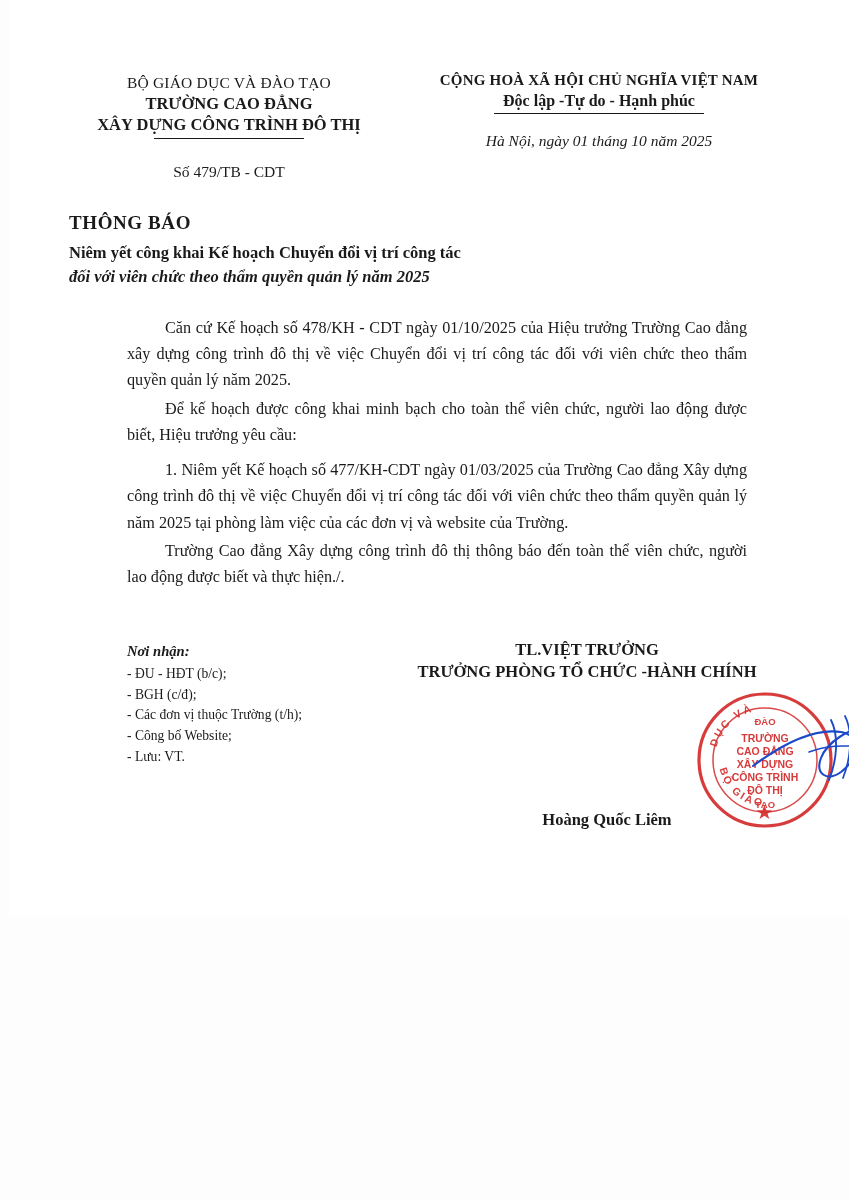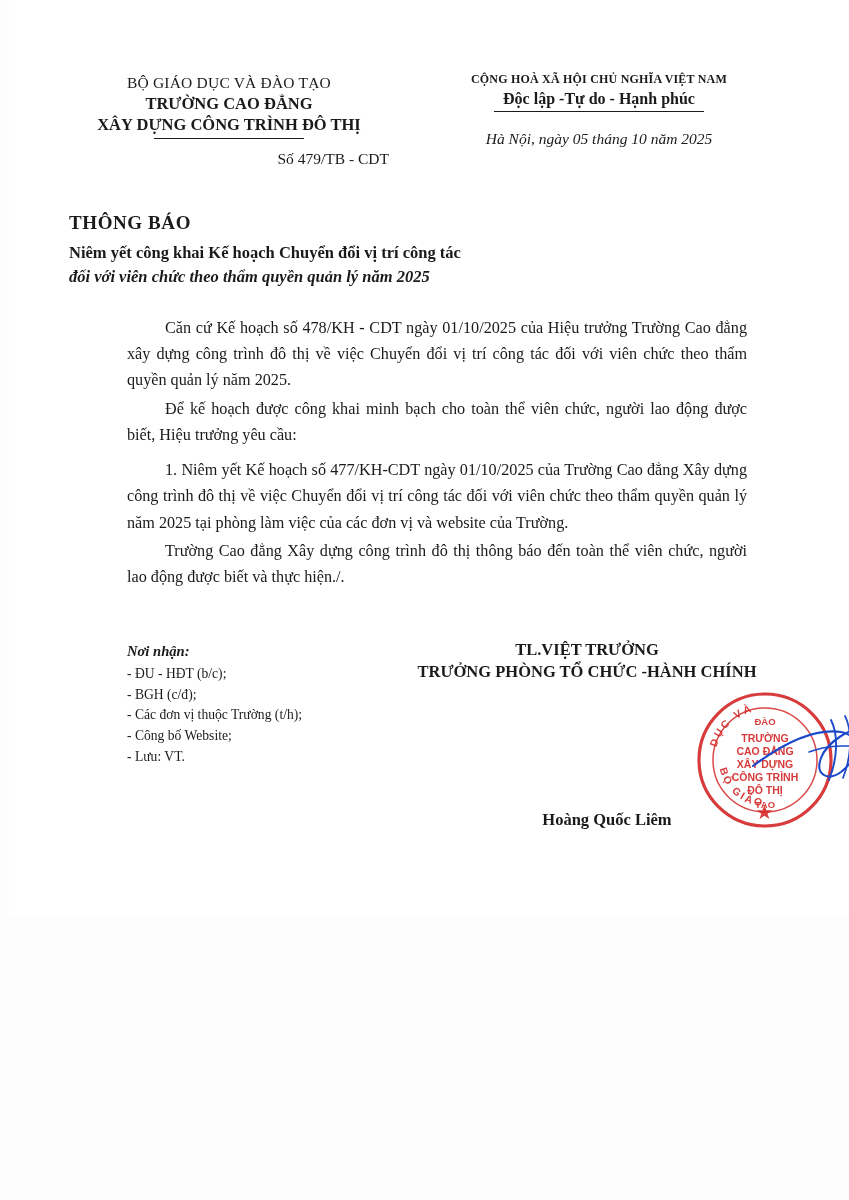--- a/index.html
+++ b/index.html
@@ -71,25 +71,24 @@
     position: absolute;
     left: 50%;
     transform: translateX(-50%);
     bottom: -4px;
     width: 150px;
     height: 1.3px;
     background: #1a1a1a;
   }
   .doc-number {
     font-size: 15.5px;
-    margin-top: 15px;
-    text-align: right;
+    margin-top: 28px;
   }
   .nation-line1 {
-    font-size: 12px;
+    font-size: 15px;
     font-weight: bold;
     letter-spacing: 0.2px;
   }
   .nation-line2 {
     font-size: 16px;
     font-weight: bold;
     margin-top: 3px;
     position: relative;
     display: inline-block;
   }
@@ -225,34 +224,34 @@
     <div class="header">
       <div class="header-left">
         <div class="org-line1">BỘ GIÁO DỤC VÀ ĐÀO TẠO</div>
         <div class="org-line2">TRƯỜNG CAO ĐẲNG</div>
         <div class="org-line3">XÂY DỰNG CÔNG TRÌNH ĐÔ THỊ</div>
         <div class="doc-number">Số 479/TB - CDT</div>
       </div>
       <div class="header-right">
         <div class="nation-line1">CỘNG HOÀ XÃ HỘI CHỦ NGHĨA VIỆT NAM</div>
         <div class="nation-line2">Độc lập -Tự do - Hạnh phúc</div>
-        <div class="place-date">Hà Nội, ngày 05 tháng 10 năm 2025</div>
+        <div class="place-date">Hà Nội, ngày 01 tháng 10 năm 2025</div>
       </div>
     </div>
 
     <div class="title-block">
       <div class="title-main">THÔNG BÁO</div>
       <div class="title-sub1">Niêm yết công khai Kế hoạch Chuyển đổi vị trí công tác</div>
       <div class="title-sub2">đối với viên chức theo thẩm quyền quản lý năm 2025</div>
     </div>
 
     <div class="body-block">
       <p>Căn cứ Kế hoạch số 478/KH - CDT ngày 01/10/2025 của Hiệu trưởng Trường Cao đẳng xây dựng công trình đô thị về việc Chuyển đổi vị trí công tác đối với viên chức theo thẩm quyền quản lý năm 2025.</p>
       <p>Để kế hoạch được công khai minh bạch cho toàn thể viên chức, người lao động được biết, Hiệu trưởng yêu cầu:</p>
-      <p class="para-gap">1. Niêm yết Kế hoạch số 477/KH-CDT ngày 01/10/2025 của Trường Cao đẳng Xây dựng công trình đô thị về việc Chuyển đổi vị trí công tác đối với viên chức theo thẩm quyền quản lý năm 2025 tại phòng làm việc của các đơn vị và website của Trường.</p>
+      <p class="para-gap">1. Niêm yết Kế hoạch số 477/KH-CDT ngày 01/03/2025 của Trường Cao đẳng Xây dựng công trình đô thị về việc Chuyển đổi vị trí công tác đối với viên chức theo thẩm quyền quản lý năm 2025 tại phòng làm việc của các đơn vị và website của Trường.</p>
       <p>Trường Cao đẳng Xây dựng công trình đô thị thông báo đến toàn thể viên chức, người lao động được biết và thực hiện./.</p>
     </div>
 
     <div class="footer">
       <div class="recipients">
         <div class="recipients-title">Nơi nhận:</div>
         <ul>
           <li>- ĐU - HĐT (b/c);</li>
           <li>- BGH (c/đ);</li>
           <li>- Các đơn vị thuộc Trường (t/h);</li>

